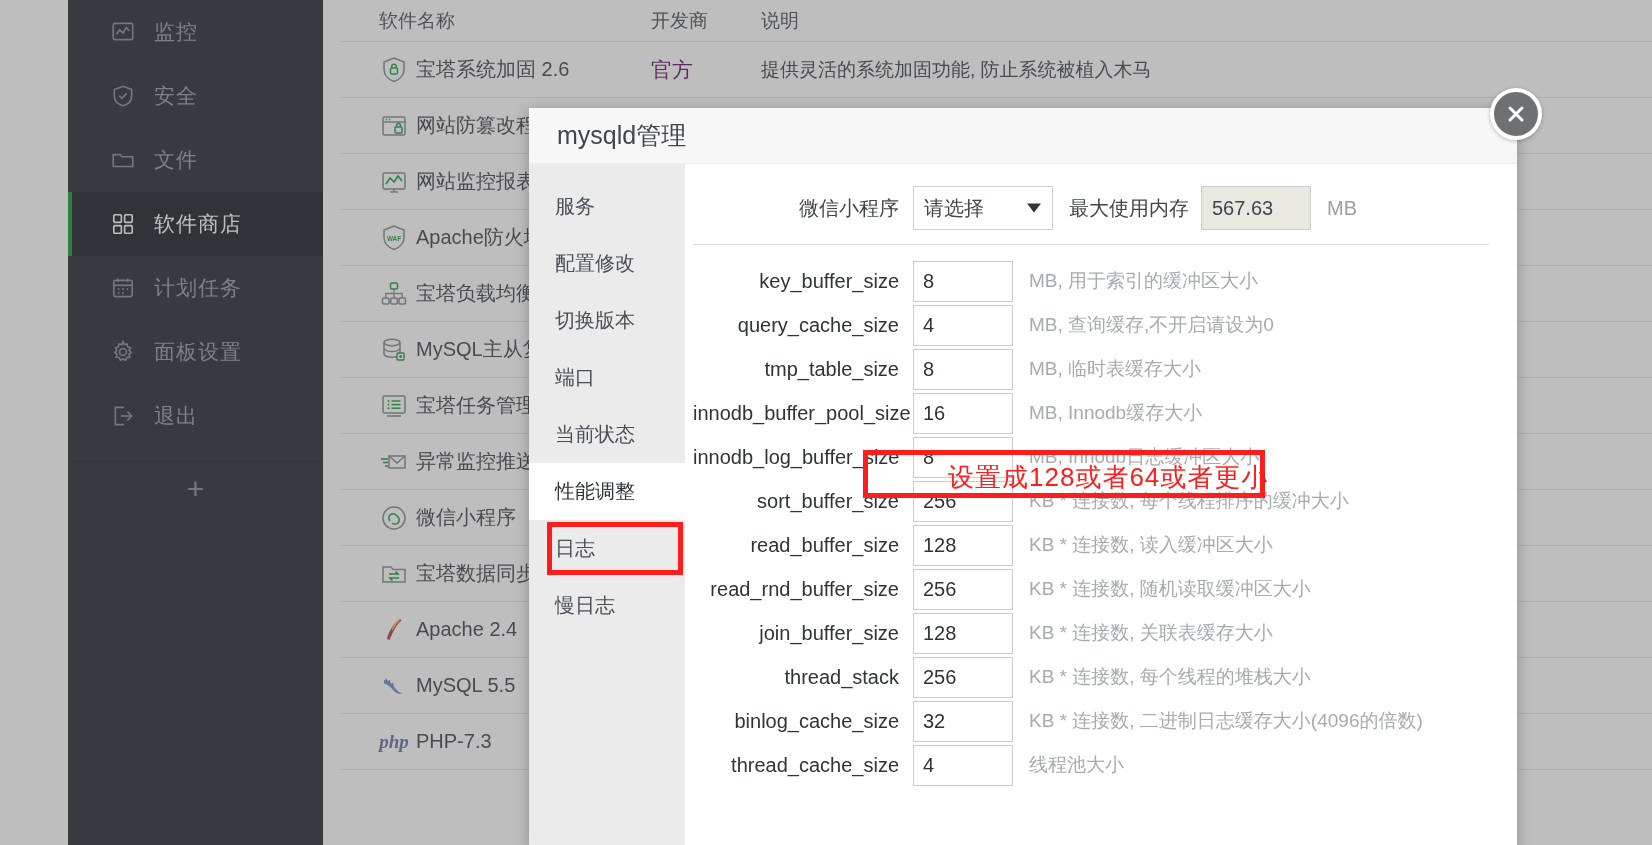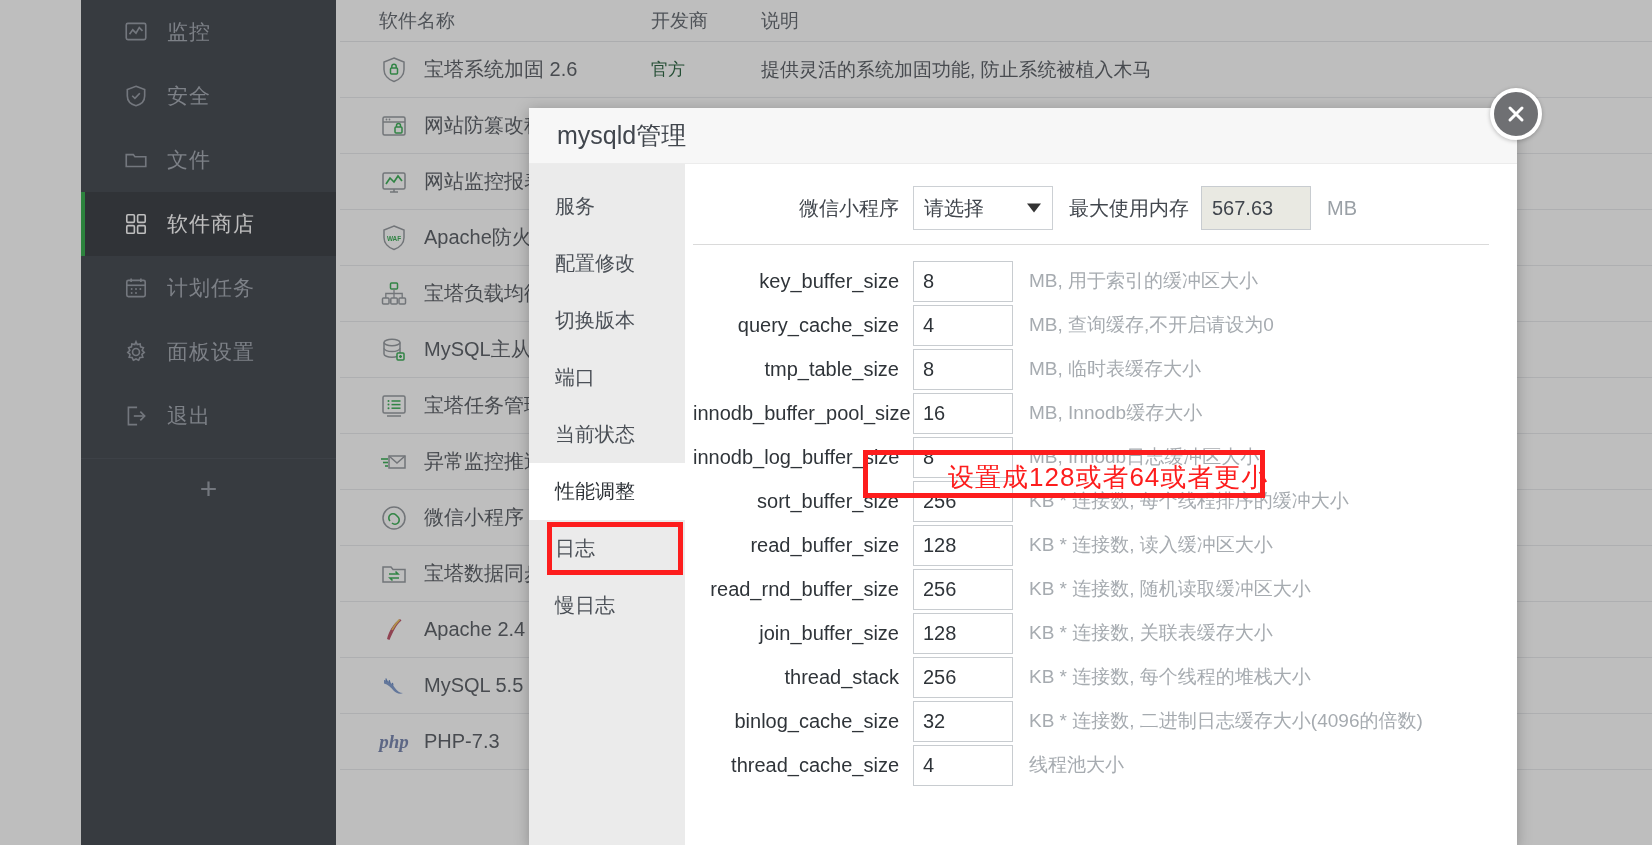--- a/index.html
+++ b/index.html
@@ -18,21 +18,21 @@
   }
 
   
   .left-gutter {
     position: absolute; left: 0; top: 0; width: 85px; height: 845px;
     background: #ffffff;
   }
 
   
   .sidebar {
-    position: absolute; left: 81px; top: 0; width: 255px; height: 845px;
+    position: absolute; left: 68px; top: 0; width: 255px; height: 845px;
     background: #31363e;
   }
   .sb-item {
     position: relative;
     height: 64px;
     display: flex; align-items: center;
     padding-left: 42px;
     color: #9ba1ab;
     font-size: 21px;
     letter-spacing: 1px;
@@ -81,31 +81,31 @@
   .tbl-row {
     display: flex; align-items: center;
     height: 56px;
     padding-left: 39px;
     border-bottom: 1px solid #e7e9eb;
     font-size: 20px;
     color: #4a4f56;
   }
   .tbl-row .app {
     width: 272px; flex: none;
-    display: flex; align-items: center; gap: 15px;
+    display: flex; align-items: center; gap: 7px;
     white-space: nowrap;
   }
   .app-ico { width: 30px; height: 30px; flex: none; display:flex; align-items:center; justify-content:center; }
   .app-ico svg { display:block; }
   .app-ico .php-glyph {
     font-family: "Liberation Serif", serif;
     font-style: italic; font-weight: bold;
     font-size: 19px; color: #6a7aa8;
   }
-  .tbl-row .dev { width: 110px; flex: none; color: #14532d; font-size: 17px; }
+  .tbl-row .dev { width: 110px; flex: none; color: #701a75; font-size: 21px; }
   .tbl-row .desc { flex: 1; color: #4a4f56; font-size: 19px; white-space: nowrap; }
 
   
   .veil {
     position: absolute; inset: 0;
     background: rgba(70,70,70,0.35);
     z-index: 40;
   }
 
   

